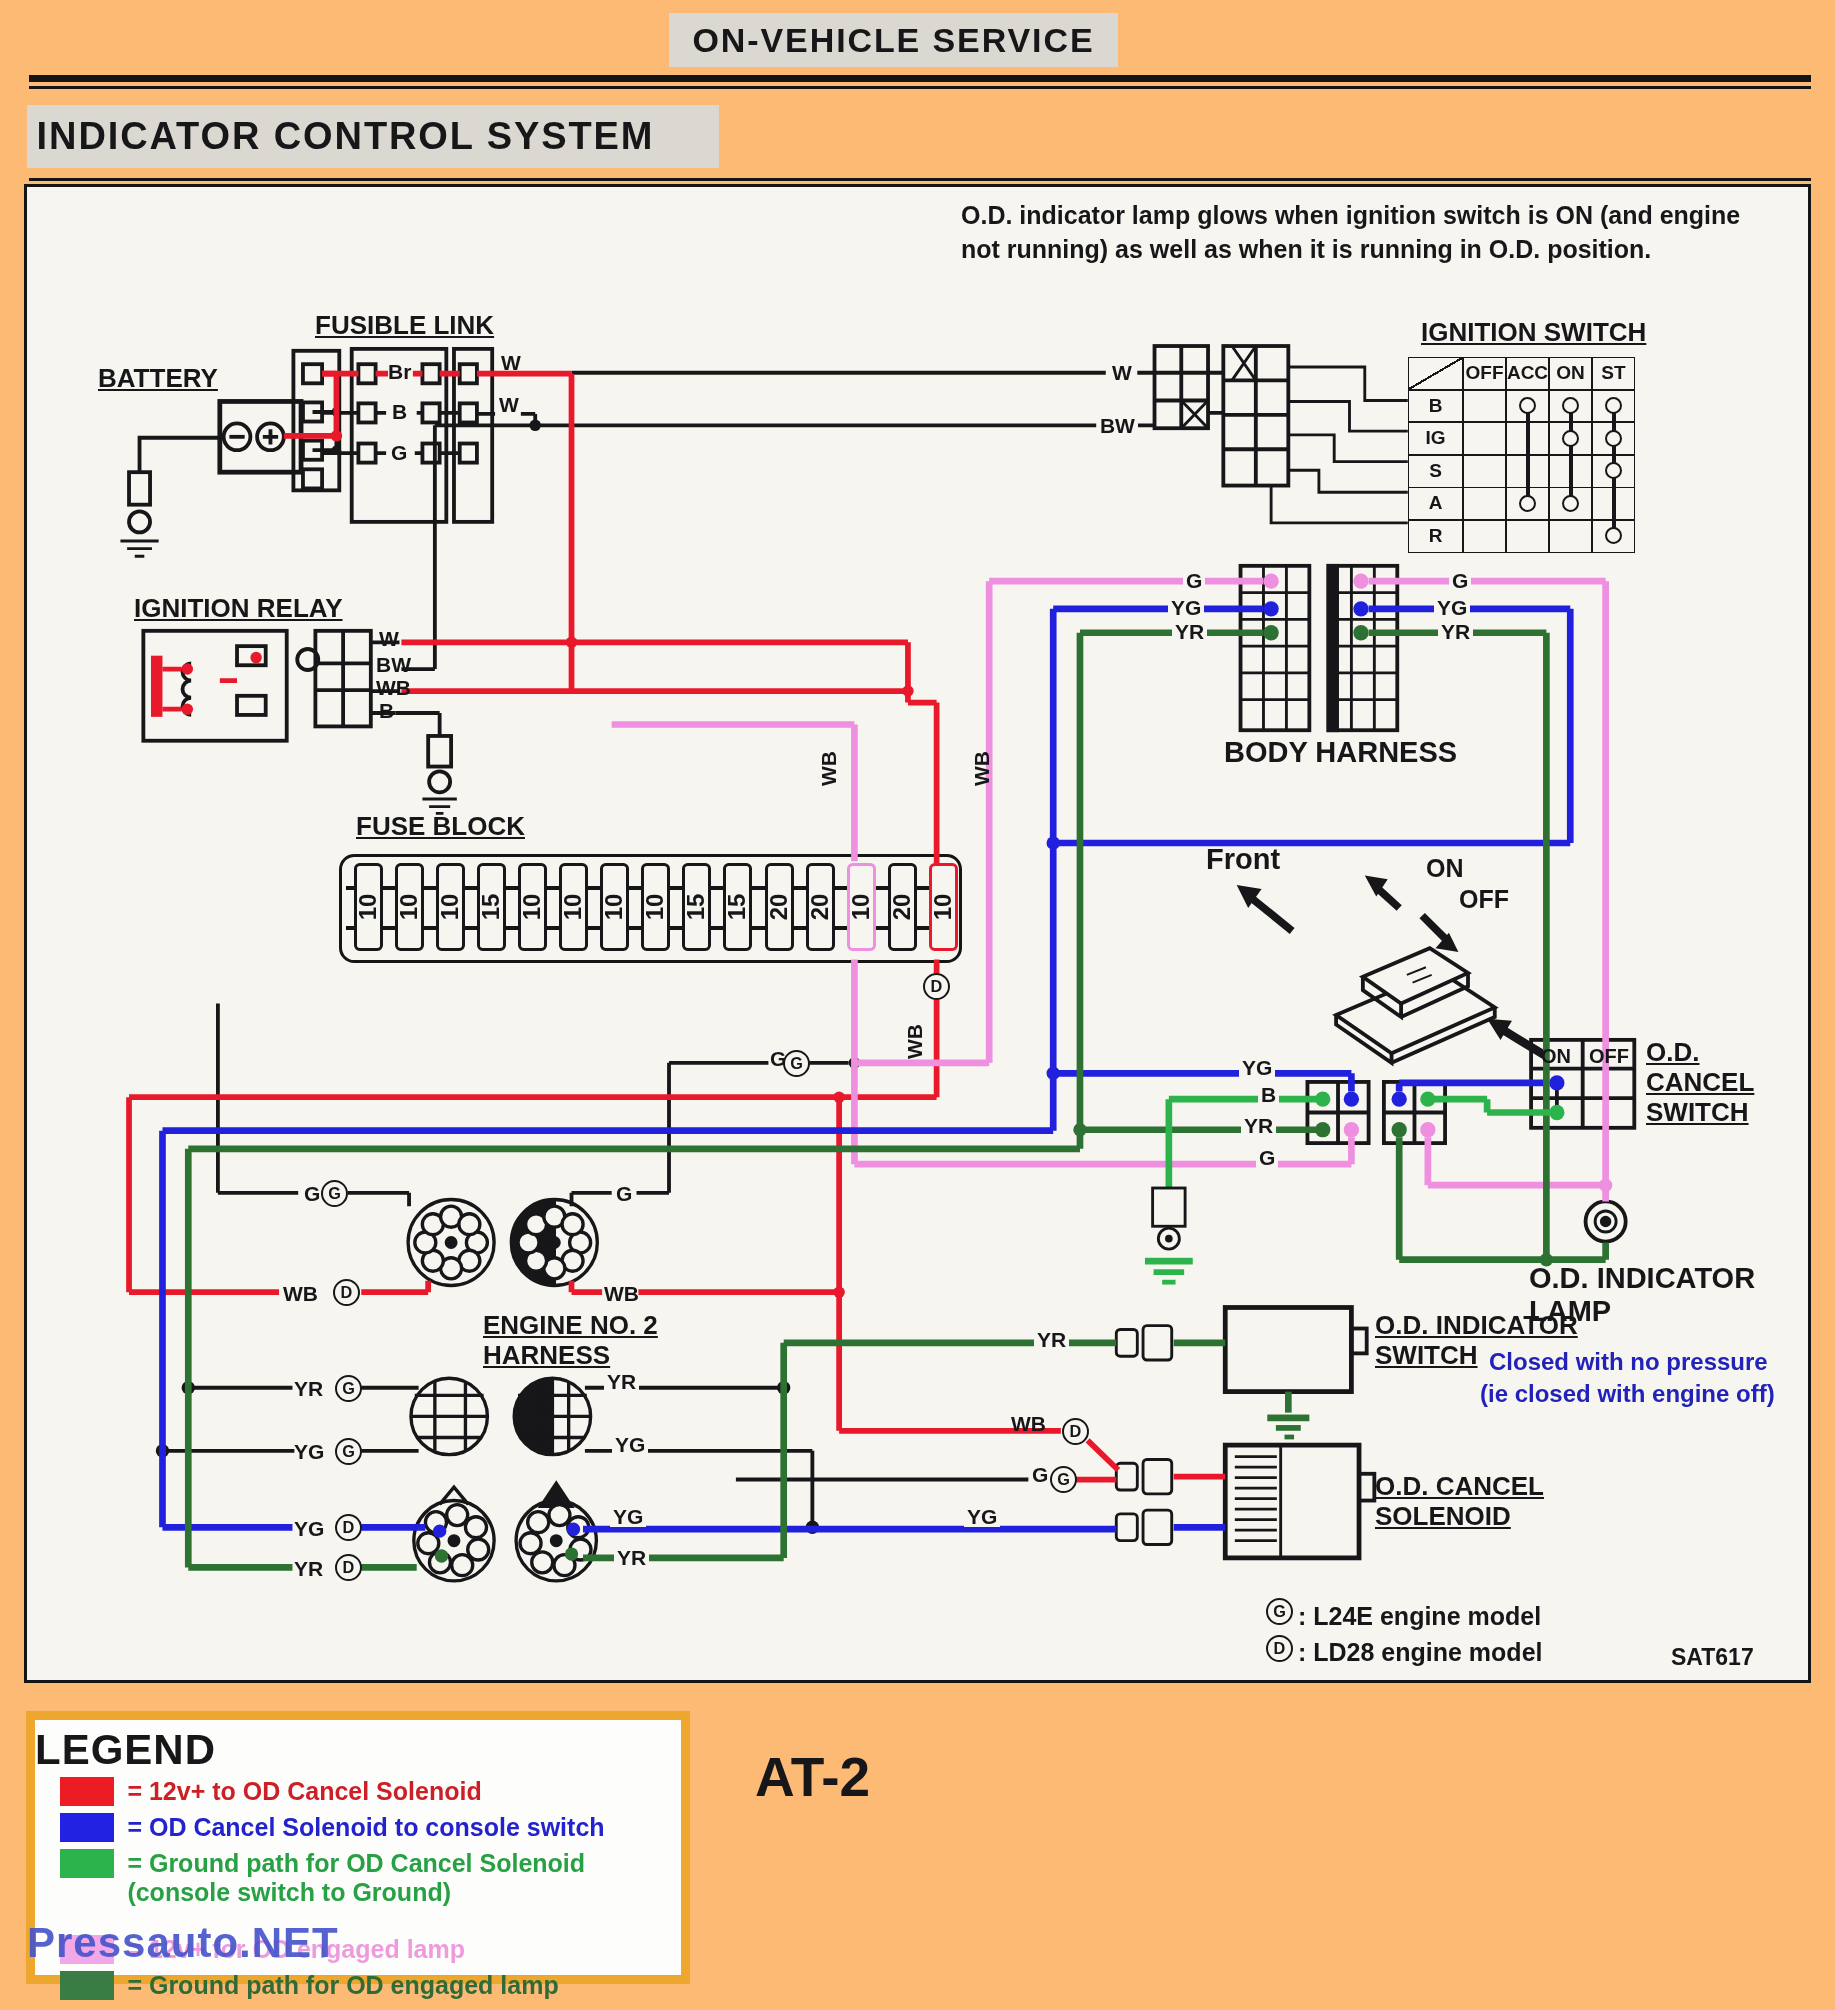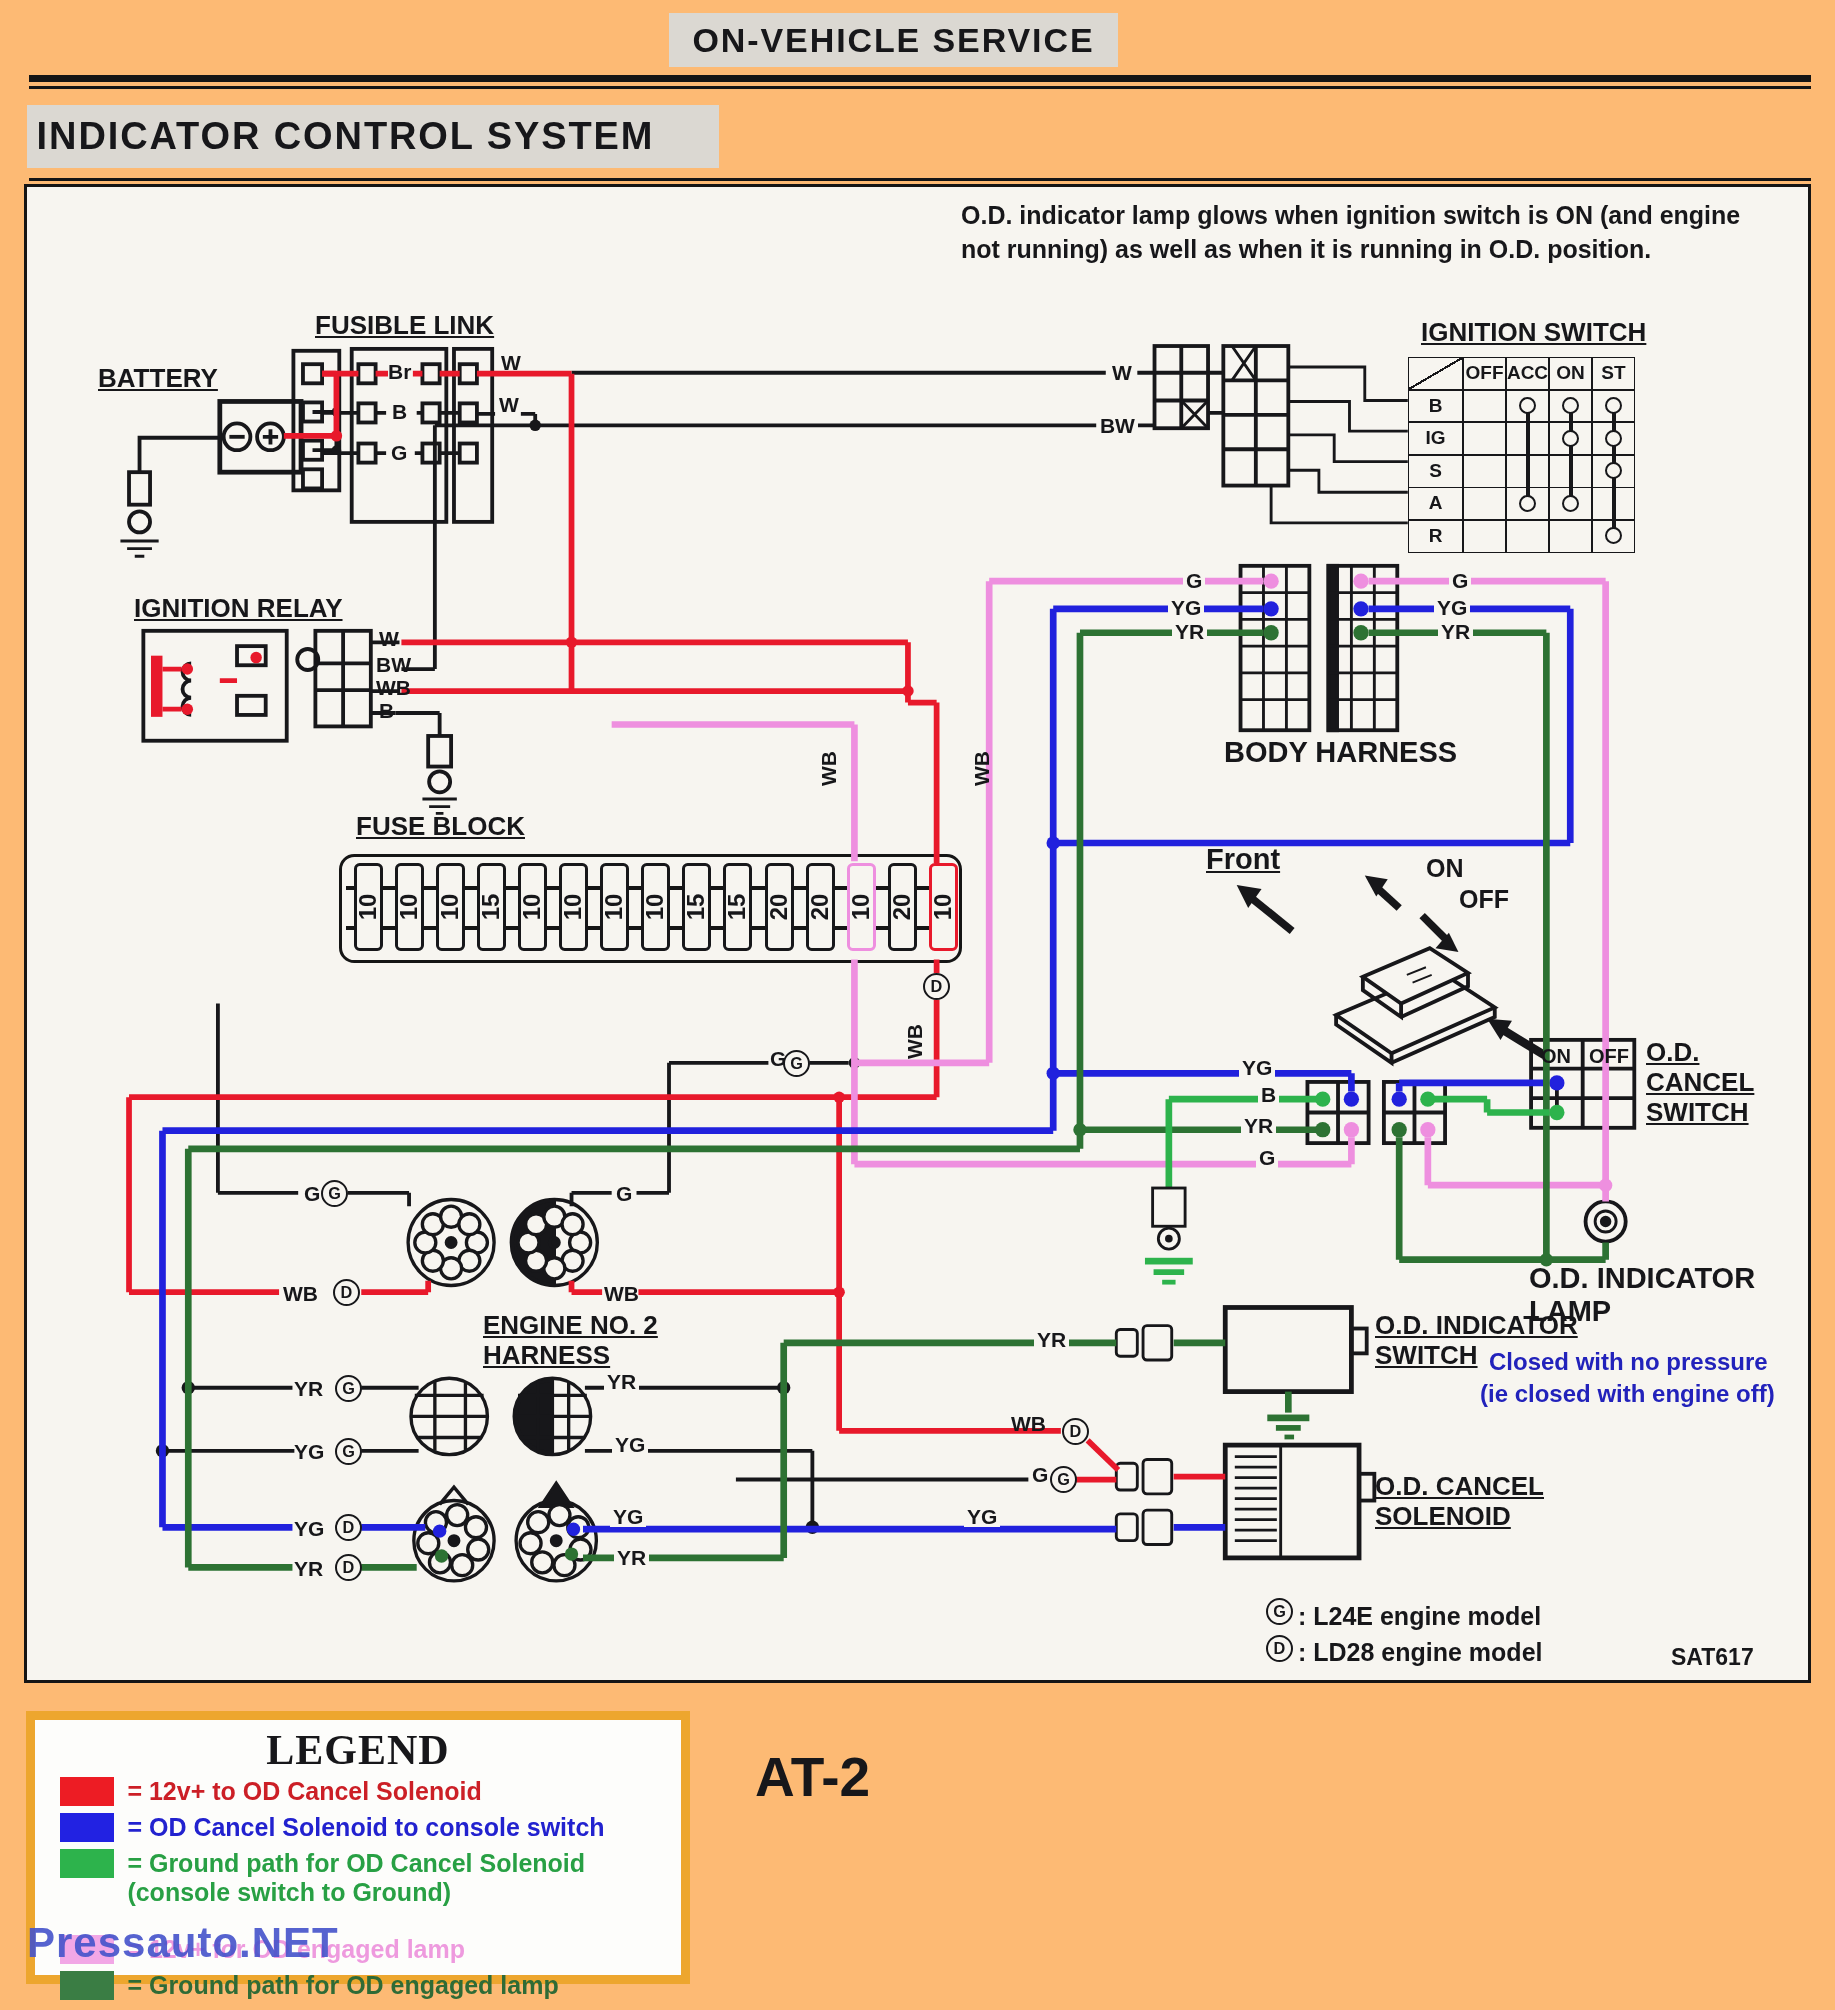--- a/index.html
+++ b/index.html
@@ -27,21 +27,21 @@
         background:#f7f5f0;display:flex;align-items:center;justify-content:center;box-sizing:border-box;}
   .fuse span{transform:rotate(-90deg);font-weight:700;font-size:24px;}
   #ign-table{position:absolute;left:1408px;top:357px;width:228px;height:197px;z-index:3;}
   .itcell{position:absolute;border:1.9px solid #17171a;box-sizing:border-box;display:flex;
           align-items:center;justify-content:center;font-weight:700;font-size:19px;background:#f7f5f0;}
   .itdot{position:absolute;width:17px;height:17px;border:2.9px solid #17171a;border-radius:50%;
          box-sizing:border-box;background:#f7f5f0;}
   .itbar{position:absolute;width:3.8px;background:#17171a;}
   #legend{position:absolute;left:26px;top:1711px;width:664px;height:273px;border:9.6px solid #eda62e;
           background:#fdfdfb;z-index:5;box-sizing:border-box;}
-  #legend h1{margin:5.7px 0 3.8px 0;text-align:center;font-size:42px;letter-spacing:1px;font-family:Liberation Serif, serif;}
+  #legend h1{margin:5.7px 0 3.8px 0;text-align:left;font-size:42px;letter-spacing:1px;}
   .litem{display:flex;align-items:flex-start;padding-left:25px;margin-bottom:6.7px;}
   .lswatch{width:54px;height:29px;flex:0 0 54px;margin-right:13.4px;}
   .ltext{font-weight:700;font-size:25px;line-height:1.15;}
   #watermark{position:absolute;left:27px;top:1919px;font-weight:700;font-size:42px;
              color:#4553cb;z-index:6;letter-spacing:1px;opacity:.9;}
   #at13{position:absolute;left:755px;top:1745px;font-weight:700;font-size:55px;z-index:5;}
 </style>
 </head>
 <body>
 
@@ -388,21 +388,21 @@
   <div class="lbl comp" style="left:315px;top:312px;">FUSIBLE LINK</div>
   <div class="lbl comp" style="left:1421px;top:319px;">IGNITION SWITCH</div>
   <div class="lbl comp" style="left:134px;top:595px;">IGNITION RELAY</div>
   <div class="lbl comp" style="left:356px;top:813px;">FUSE BLOCK</div>
   <div class="lbl big" style="left:1224px;top:738px;">BODY HARNESS</div>
   <div class="lbl comp wrap" style="left:483px;top:1311px;width:220px;">ENGINE NO. 2 HARNESS</div>
   <div class="lbl comp wrap" style="left:1646px;top:1038px;width:143px;">O.D. CANCEL SWITCH</div>
   <div class="lbl big wrap" style="left:1529px;top:1262px;width:249px;">O.D. INDICATOR LAMP</div>
   <div class="lbl comp wrap" style="left:1375px;top:1311px;width:220px;">O.D. INDICATOR SWITCH</div>
   <div class="lbl comp wrap" style="left:1375px;top:1472px;width:191px;">O.D. CANCEL SOLENOID</div>
-  <div class="lbl big" style="left:1206px;top:845px;text-decoration:underline;">Front</div>
+  <div class="lbl big" style="left:1206px;top:845px;">Front</div>
   <div class="lbl" style="left:1426px;top:856px;font-size:25px;">ON</div>
   <div class="lbl" style="left:1459px;top:887px;font-size:25px;">OFF</div>
   <div class="lbl" style="left:1489px;top:1350px;font-size:24px;color:#2222bb;">Closed with no pressure</div>
   <div class="lbl" style="left:1480px;top:1382px;font-size:24px;color:#2222bb;">(ie closed with engine off)</div>
 
   <div class="lbl" style="left:388px;top:361px;">Br</div>
   <div class="lbl" style="left:392px;top:401px;">B</div>
   <div class="lbl" style="left:391px;top:442px;">G</div>
   <div class="lbl" style="left:501px;top:352px;">W</div>
   <div class="lbl" style="left:499px;top:394px;">W</div>

